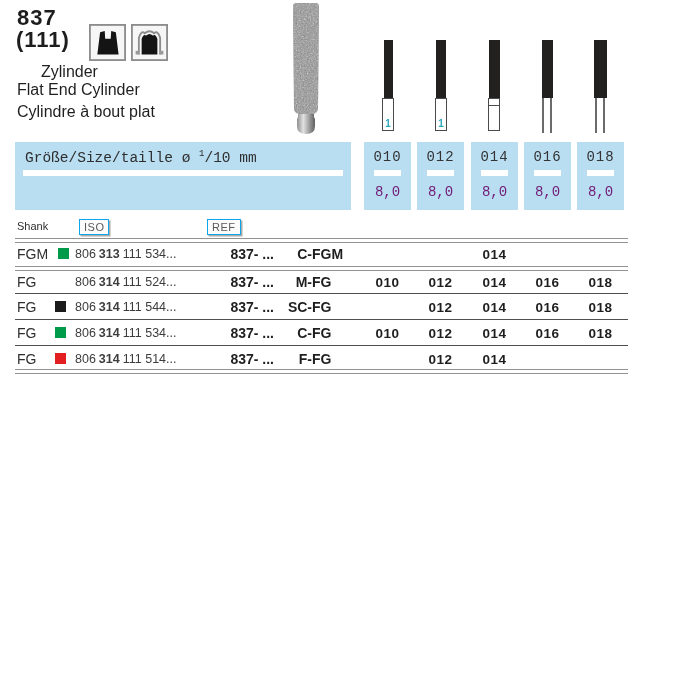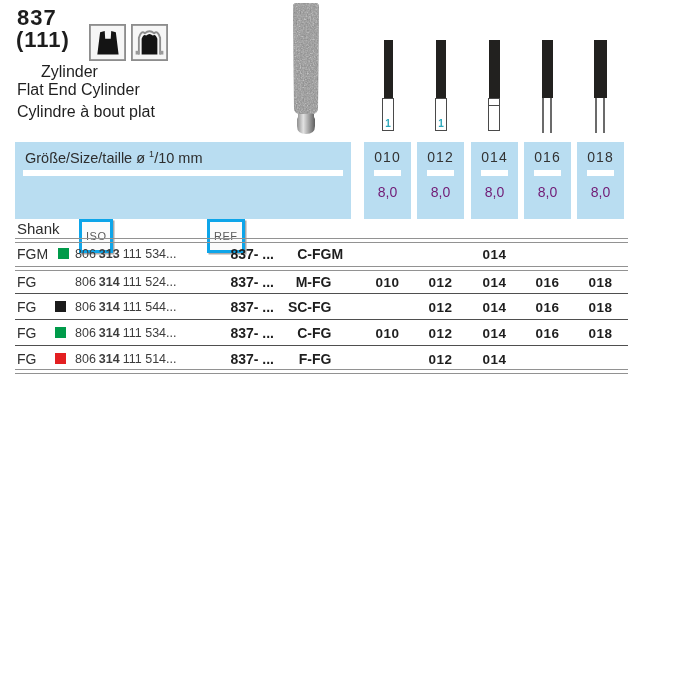--- a/index.html
+++ b/index.html
@@ -20,32 +20,32 @@
   .schem{top:40px;width:24px;display:flex;flex-direction:column;align-items:center;}
   .bur-bar{background:#22211f;height:58px;}
   .stem-box{width:12px;height:33px;border:1.6px solid #4a4a4a;background:#fff;
     position:relative;display:flex;align-items:flex-end;justify-content:center;box-sizing:border-box;}
   .crossbar{position:absolute;top:6px;left:0;right:0;border-top:1.6px solid #4a4a4a;}
   .tip-label{font-size:10px;font-weight:bold;margin-bottom:1px;line-height:1;}
   .pins{display:flex;gap:6px;justify-content:center;}
   .pin{width:2.3px;height:35px;background:#6b6b6b;}
 
   
-  .blue-box{top:142px;height:77px;background:#b9ddf1;box-sizing:border-box;}
+  .blue-box{top:142px;height:68px;background:#b9ddf1;box-sizing:border-box;font-family:Liberation Mono, monospace;}
   .blue-label{position:absolute;left:10px;font-size:14.5px;color:#2e2e2e;white-space:nowrap;}
   .blue-sep{position:absolute;height:6px;background:#ffffff;}
   .size-col{width:47px;text-align:center;}
   .size-num{position:absolute;top:7px;left:0;right:0;font-size:14px;letter-spacing:1px;color:#333;}
   .size-len{position:absolute;top:42px;left:0;right:0;font-size:14px;color:#701a75;}
   sup{font-size:9px;}
 
   
-  .shank-hdr{left:17px;top:220px;font-size:15px;color:#2e2e2e;}
-  .tag-box{font-size:11px;color:#5a5a5a;border:3px solid #0ea5e9;background:#fbfbfb;
-    padding:8px 4px;box-shadow:1.5px 1.5px 0 #aaaaaa;letter-spacing:0.5px;}
+  .shank-hdr{left:17px;top:220px;font-size:11px;color:#2e2e2e;}
+  .tag-box{font-size:11px;color:#5a5a5a;border:1px solid #0ea5e9;background:#fbfbfb;
+    padding:1px 4px;box-shadow:1.5px 1.5px 0 #aaaaaa;letter-spacing:0.5px;}
   .dline{left:15px;width:613px;height:5px;border-top:1.6px solid #929292;border-bottom:1.6px solid #929292;box-sizing:border-box;}
   .sline{left:15px;width:613px;height:0;border-top:1.8px solid #4f4f4f;}
   .trow{left:15px;width:613px;height:18px;}
   .trow > *{position:absolute;top:0;height:18px;display:flex;align-items:center;}
   .c-shank{left:2px;width:38px;font-size:14px;color:#2e2e2e;}
   .c-square{left:40px;top:3px !important;width:11px;height:11px;}
   .c-iso{left:60px;width:118px;font-size:12.5px;color:#3d3d3d;white-space:nowrap;}
   .c-iso b{margin:0 3px;}
   .c-ref{left:193px;width:150px;font-weight:bold;font-size:14px;color:#1e1e1e;white-space:nowrap;text-align:right;}
   .ref-a{display:inline-block;width:66px;}

